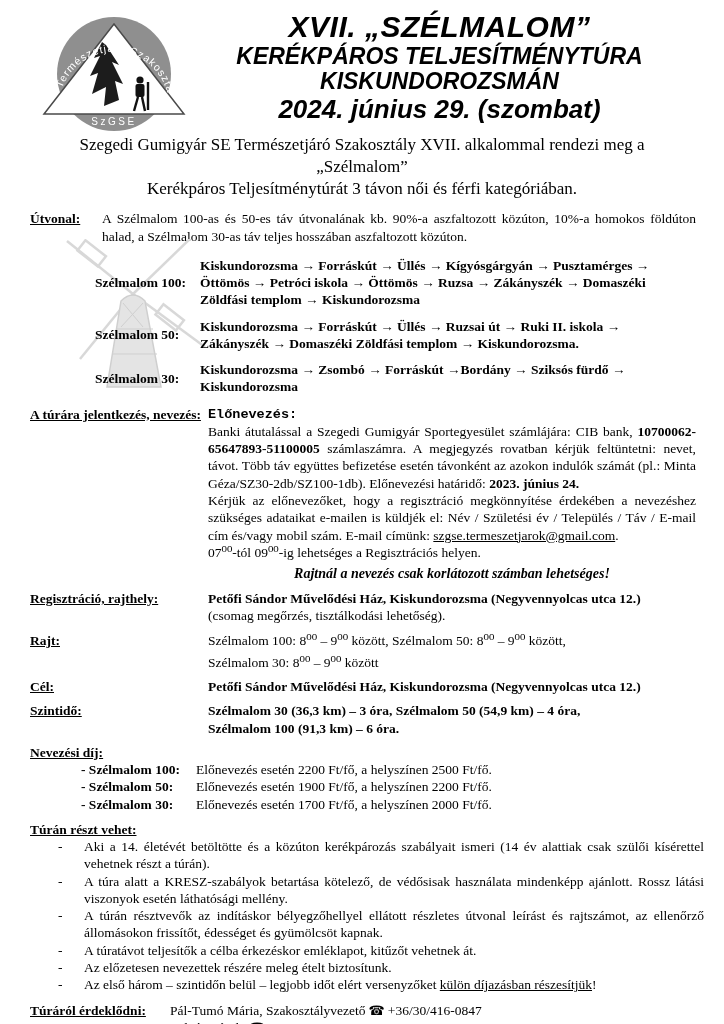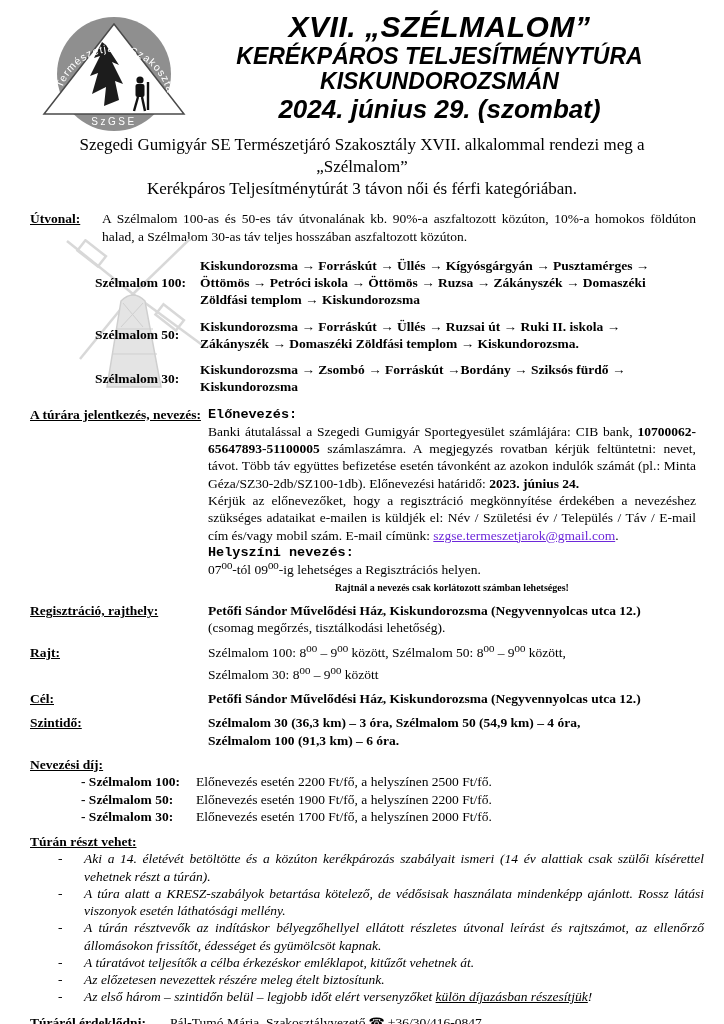--- a/index.html
+++ b/index.html
@@ -42,34 +42,34 @@
 
   
   .routes { position: relative; margin: 12px 20px 10px 95px; }
   .watermark { position: absolute; left: -50px; top: -18px; z-index: 0; }
   .route-row { position: relative; z-index: 1; display: flex; margin-bottom: 9px; align-items: center; }
   .route-label { flex-shrink: 0; width: 105px; font-weight: bold; }
   .route-text { font-weight: bold; max-width: 492px; }
 
   
   .nev-title { font-weight: bold; font-family: Liberation Mono, monospace; }
-  .warning { font-weight: bold; text-align: center; margin-top: 4px; font-size: 10px; }
-  a.email { color: #6d28d9; text-decoration: underline; }
+  .warning { font-weight: bold; text-align: center; margin-top: 4px; font-size: 14px; font-style: italic; }
+  a.email { color: #000000; text-decoration: underline; }
 
   
   .fees { margin: 2px 20px 8px 30px; }
   .fee-item { display: flex; margin-left: 51px; }
   .fee-label { flex-shrink: 0; width: 115px; font-weight: bold; }
 
   
   .resz { margin: 0 20px 8px 30px; }
   .bullet { display: flex; margin-left: 28px; }
   .bullet .dash { flex-shrink: 0; width: 26px; }
   .bullet .dash::before { content: "-"; }
-  .bullet .btxt { flex: 1; text-align: justify; font-style: italic; }
+  .bullet .btxt { flex: 1; text-align: justify; }
   .u { text-decoration: underline; }
 
   
   .contact-row { margin-bottom: 10px; }
   .contact-row .lcol { width: 140px; }
   .phone-icon { font-size: 13px; padding: 0 3px; }
 </style>
 </head>
 <body>
 
@@ -148,21 +148,20 @@
       <div class="route-text">Kiskundorozsma → Zsombó → Forráskút →Bordány → Sziksós fürdő → Kiskundorozsma</div>
     </div>
   </div>
 
   <div class="row">
     <div class="lcol"><span class="lbl">A túrára jelentkezés, nevezés:</span></div>
     <div class="ccol">
       <div class="nev-title">Előnevezés:</div>
       <div class="just"><span>Banki átutalással a Szegedi Gumigyár Sportegyesület számlájára: CIB bank, </span><span class="bold">10700062-65647893-51100005</span><span> számlaszámra. A megjegyzés rovatban kérjük feltüntetni: nevet, távot. Több táv együttes befizetése esetén távonként az azokon indulók számát (pl.: Minta Géza/SZ30-2db/SZ100-1db). Előnevezési határidő: </span><span class="bold">2023. június 24.</span></div>
       <div class="just"><span>Kérjük az előnevezőket, hogy a regisztráció megkönnyítése érdekében a nevezéshez szükséges adataikat e-mailen is küldjék el: Név / Születési év / Település / Táv / E-mail cím és/vagy mobil szám. E-mail címünk: </span><a class="email" href="#">szgse.termeszetjarok@gmail.com</a><span>.</span></div>
-      <div class="nev-title">Helyszíni nevezés:</div>
       <div>07⁰⁰-tól 09⁰⁰-ig lehetséges a Regisztrációs helyen.</div>
       <div class="warning">Rajtnál a nevezés csak korlátozott számban lehetséges!</div>
     </div>
   </div>
 
   <div class="row">
     <div class="lcol"><span class="lbl">Regisztráció, rajthely:</span></div>
     <div class="ccol">
       <div class="bold">Petőfi Sándor Művelődési Ház, Kiskundorozsma (Negyvennyolcas utca 12.)</div>
       <div>(csomag megőrzés, tisztálkodási lehetőség).</div>

